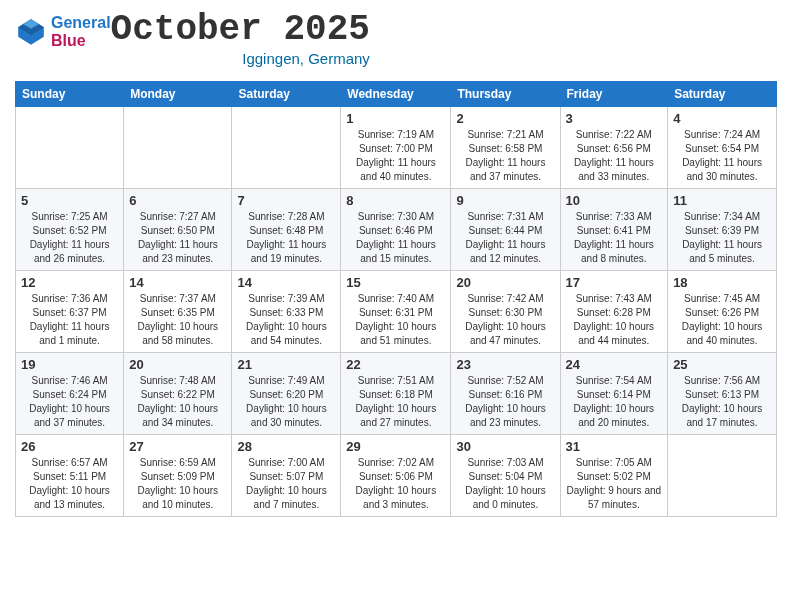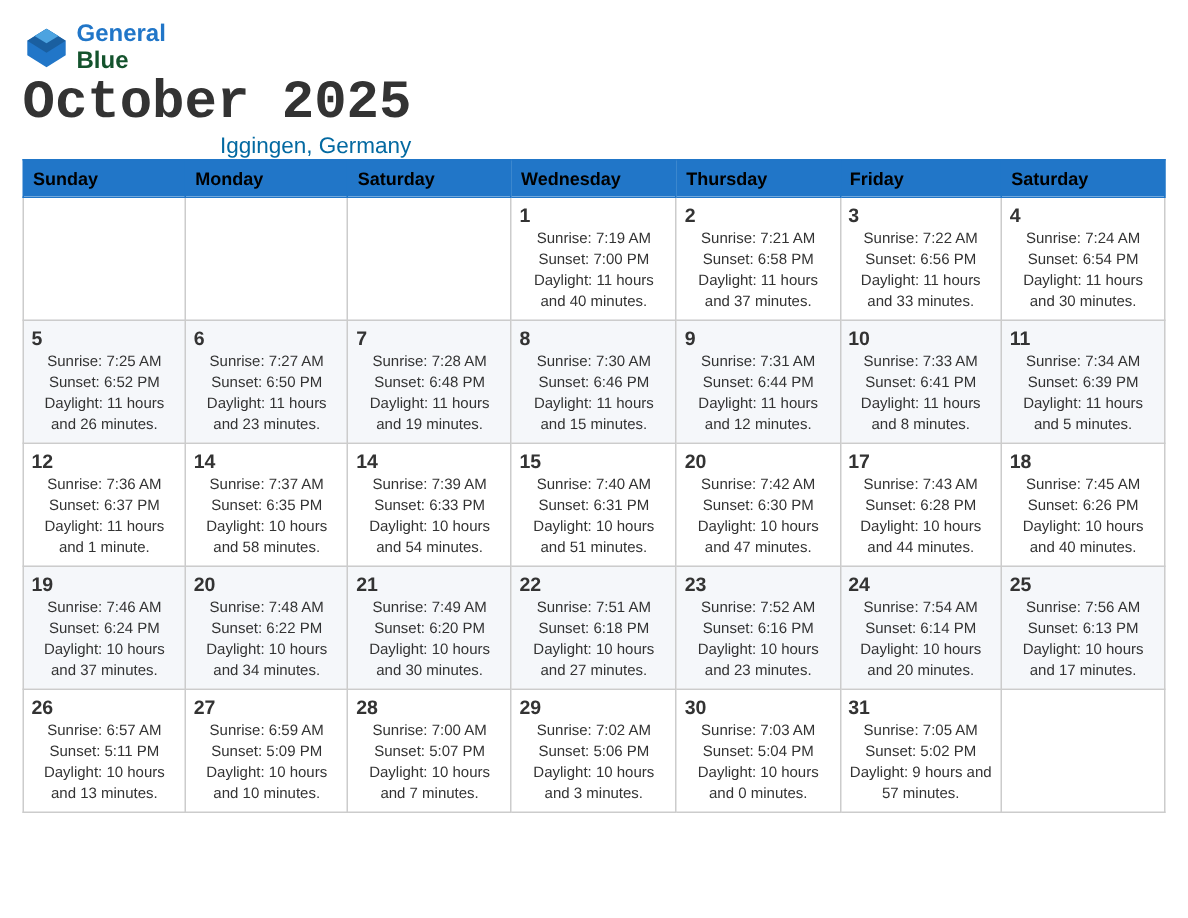--- a/index.html
+++ b/index.html
@@ -9,22 +9,21 @@
       width: 792px;
       min-height: 612px;
     }
     .page {
       width: 792px;
       padding: 10px 15px 15px 15px;
     }
     .header {
       display: flex;
       align-items: flex-start;
-      margin-bottom: 0;
-      flex-direction: column;
+      margin-bottom: 14px;
     }
     .logo {
       display: flex;
       align-items: center;
       gap: 4px;
       margin-top: 4px;
     }
     .logo-icon {
       width: 32px;
       height: 32px;
@@ -43,21 +42,21 @@
       font-size: 15px;
       color: #0369a1;
     }
     table {
       width: 100%;
       border-collapse: collapse;
       font-size: 10.5px;
     }
     thead tr th {
       background: #2176c8;
-      color: #000000;
+      color: #ffffff;
       text-align: left;
       padding: 5px 6px;
       font-size: 12px;
       font-weight: bold;
       border: 1px solid #2176c8;
     }
     tbody tr td {
       border: 1px solid #ccc;
       vertical-align: top;
       padding: 4px 5px;
@@ -96,21 +95,21 @@
     <div class="logo">
       <svg class="logo-icon" viewBox="0 0 40 40">
         <polygon points="20,4 36,14 36,26 20,36 4,26 4,14" fill="#2176c8"></polygon>
         <polygon points="20,4 36,14 20,24 4,14" fill="#1a5fa0"></polygon>
         <polygon points="20,4 30,10 20,16 10,10" fill="#4ca3e0"></polygon>
       </svg>
       <div>
         <div style="font-size:16px;font-weight:bold;line-height:1.1;color:#333">
           <span style="color:#2176c8">General</span>
         </div>
-        <div style="font-size:16px;font-weight:bold;line-height:1.1;color:#14532d">Blue</div>
+        <div style="font-size:16px;font-weight:bold;line-height:1.1;color:#be185d">Blue</div>
       </div>
     </div>
     <div class="title-block">
       <div class="month-title">October 2025</div>
       <div class="location">Iggingen, Germany</div>
     </div>
   </div>
 
   <table>
     <thead>

